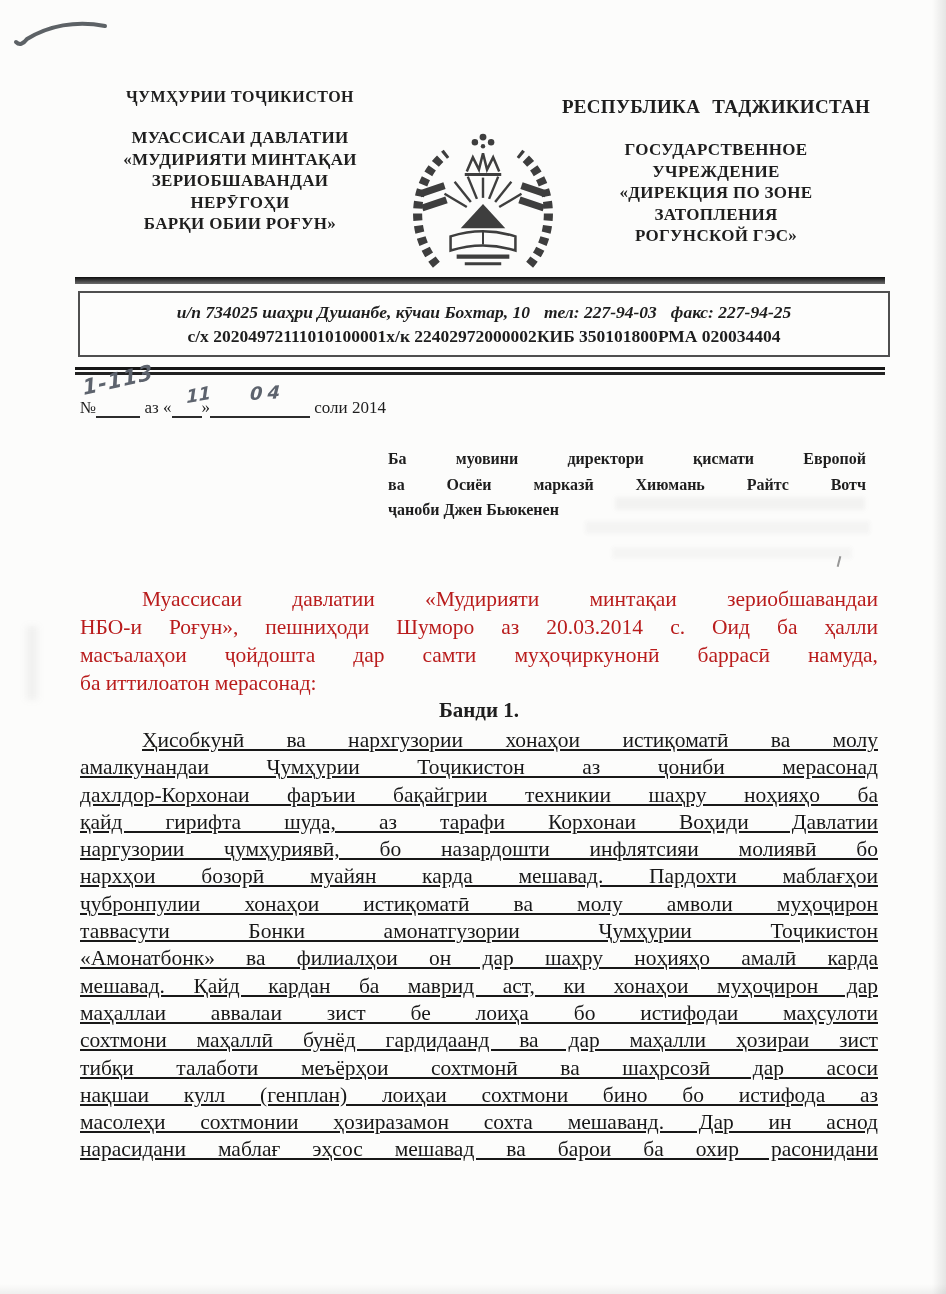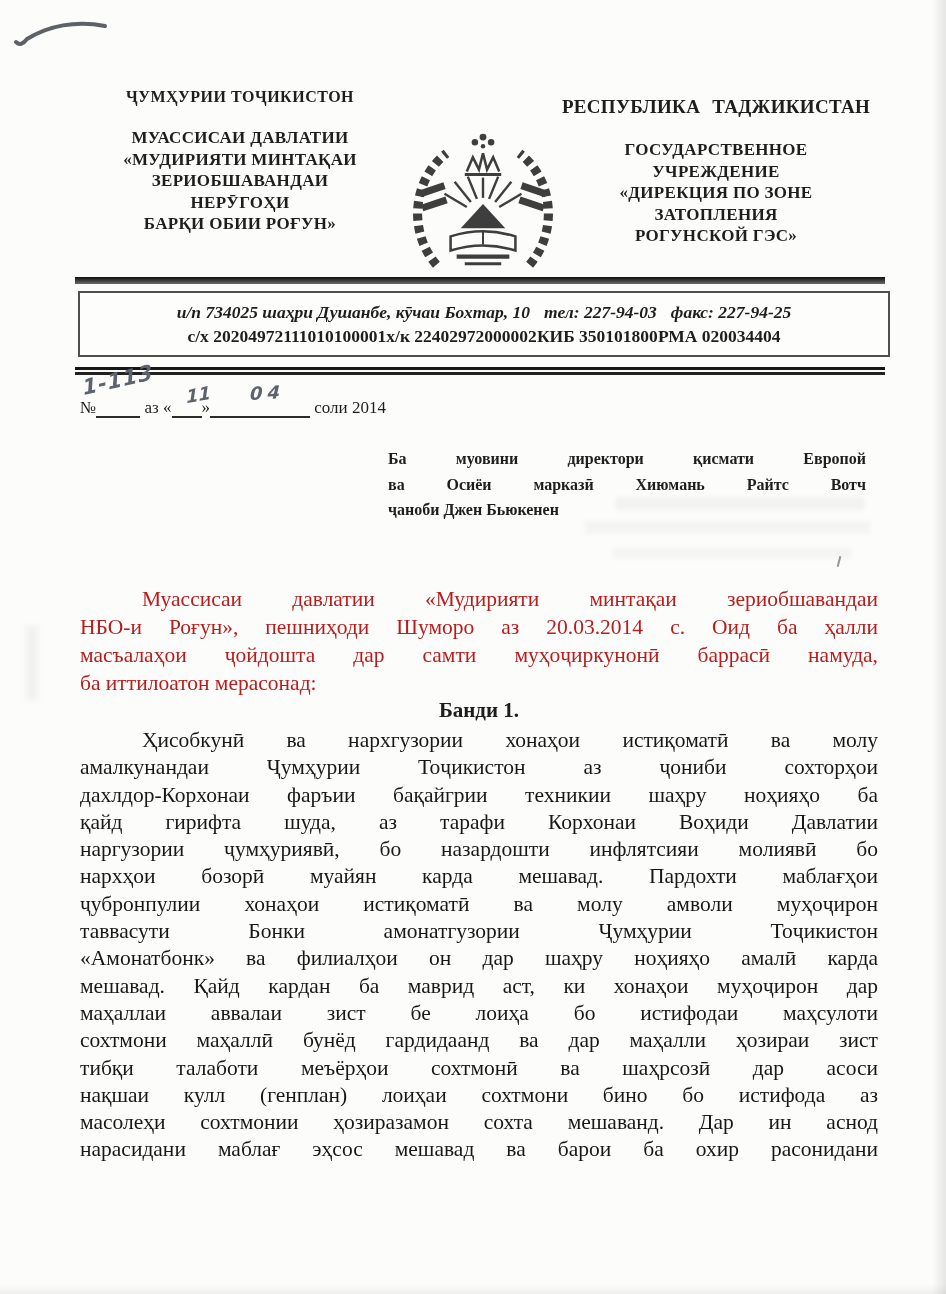--- a/index.html
+++ b/index.html
@@ -56,21 +56,21 @@
   
   .intro{position:absolute;left:80px;top:585px;width:798px;
     font-size:21.5px;line-height:28px;color:#b91c1c;}
   .section-heading{position:absolute;left:80px;top:698px;width:798px;
     text-align:center;font-weight:bold;font-size:21px;}
   .bodytxt{position:absolute;left:80px;top:727px;width:798px;
     font-size:21.5px;line-height:27.3px;color:#181818;}
   
   .justify .tline{text-align:justify;text-align-last:justify;}
   .justify .tline:last-child{text-align-last:left;}
-  .justify-all .tline{text-align:justify;text-align-last:justify;}
+  .justify-all .tline{text-align:justify;text-align-last:justify;text-decoration:underline;}
   .indent-first .tline:first-child{text-indent:62px;}
 </style>
 </head>
 <body>
 
 <div id="page">
 
   <svg class="pen-stroke" viewBox="0 0 110 48">
     <path d="M8 36 Q13 41 19 33 C 40 20, 68 14, 97 20" fill="none" stroke="#41464b" stroke-width="4" stroke-linecap="round" opacity="0.85"></path>
   </svg>
@@ -184,21 +184,21 @@
       <div class="tline">Муассисаи давлатии «Мудирияти минтақаи зериобшавандаи</div>
       <div class="tline">НБО-и Роғун», пешниҳоди Шуморо аз 20.03.2014 с. Оид ба ҳалли</div>
       <div class="tline">масъалаҳои ҷойдошта дар самти муҳоҷиркунонӣ баррасӣ намуда,</div>
       <div class="tline">ба иттилоатон мерасонад:</div>
     </div>
 
   <div class="section-heading">Банди 1.</div>
 
   <div class="bodytxt justify-all indent-first">
       <div class="tline">Ҳисобкунӣ ва нархгузории  хонаҳои истиқоматӣ ва молу</div>
-      <div class="tline">амалкунандаи Ҷумҳурии Тоҷикистон аз ҷониби сохторҳои</div>
+      <div class="tline">амалкунандаи Ҷумҳурии Тоҷикистон аз ҷониби мерасонад</div>
       <div class="tline">дахлдор-Корхонаи фаръии бақайгрии техникии шаҳру ноҳияҳо ба</div>
       <div class="tline">қайд гирифта шуда, аз тарафи Корхонаи Воҳиди Давлатии</div>
       <div class="tline">наргузории ҷумҳуриявӣ, бо назардошти инфлятсияи молиявӣ бо</div>
       <div class="tline">нархҳои бозорӣ муайян карда мешавад. Пардохти маблағҳои</div>
       <div class="tline">ҷубронпулии хонаҳои истиқоматӣ ва молу амволи муҳоҷирон</div>
       <div class="tline">таввасути Бонки амонатгузории Ҷумҳурии Тоҷикистон</div>
       <div class="tline">«Амонатбонк» ва филиалҳои он дар шаҳру ноҳияҳо амалӣ карда</div>
       <div class="tline">мешавад. Қайд кардан ба маврид аст, ки хонаҳои муҳоҷирон дар</div>
       <div class="tline">маҳаллаи аввалаи зист бе лоиҳа бо истифодаи маҳсулоти</div>
       <div class="tline">сохтмони маҳаллӣ бунёд гардидаанд ва дар маҳалли ҳозираи зист</div>

